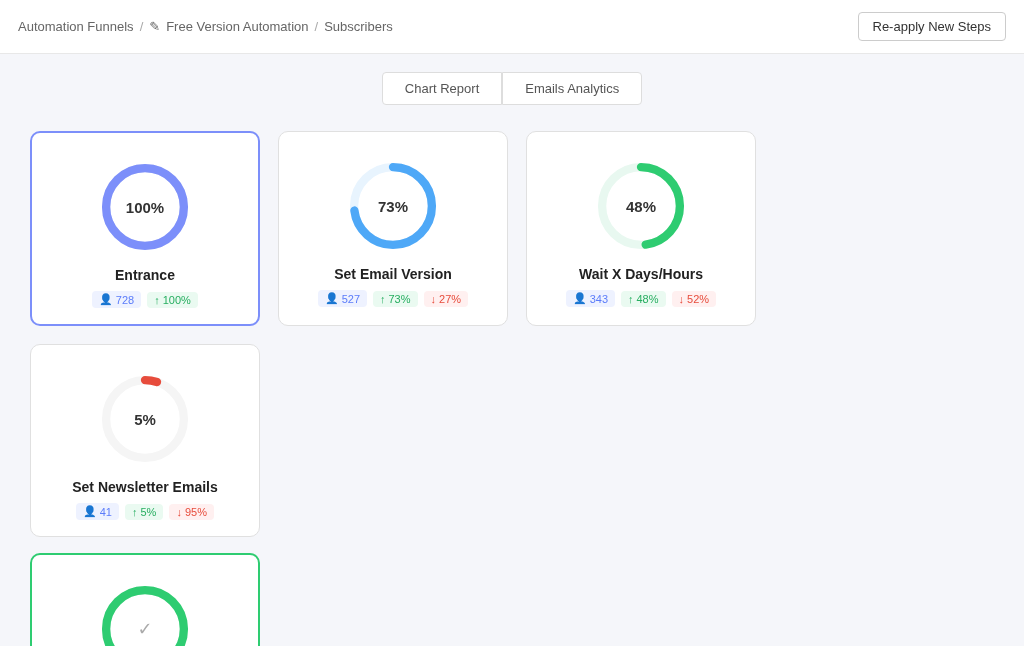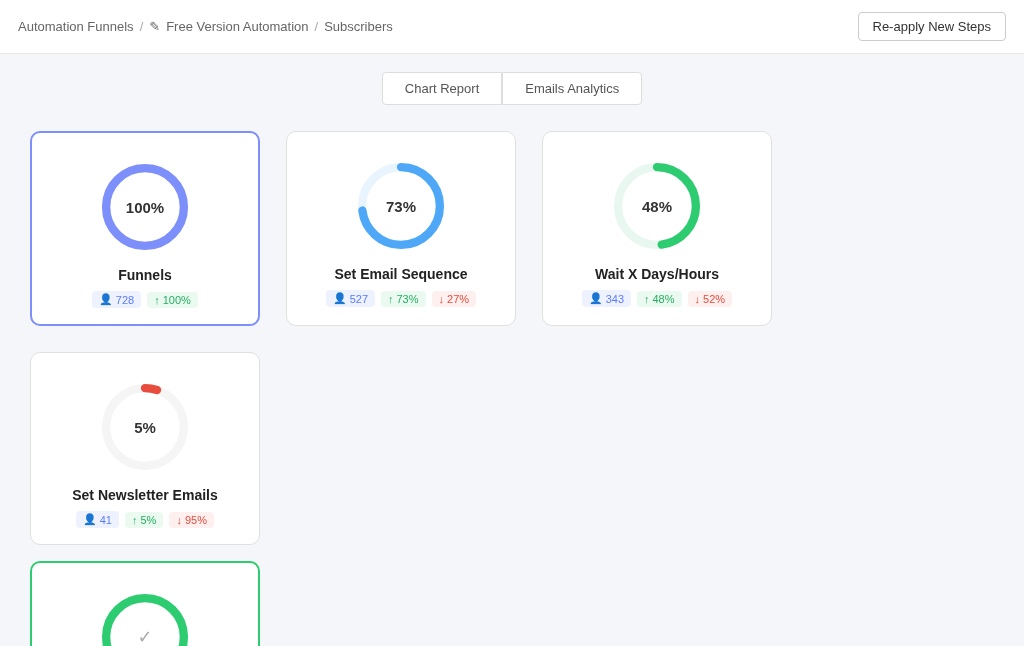--- a/index.html
+++ b/index.html
@@ -14,21 +14,21 @@
     .re-apply-btn { border: 1px solid #ccc; background: #fff; padding: 6px 14px; border-radius: 4px; font-size: 13px; cursor: pointer; color: #333; }
 
     
     .tabs-container { display: flex; justify-content: center; padding: 18px 0 10px; gap: 0; }
     .tab-btn { padding: 8px 22px; font-size: 13px; border: 1px solid #ddd; cursor: pointer; background: #fff; color: #555; }
     .tab-btn:first-child { border-radius: 4px 0 0 4px; }
     .tab-btn:last-child { border-radius: 0 4px 4px 0; }
     .tab-btn.active { background: #5b7cfa; color: #fff; border-color: #5b7cfa; }
 
     
-    .cards-grid { display: flex; flex-wrap: wrap; gap: 26px; padding: 16px 30px; }
+    .cards-grid { display: flex; flex-wrap: wrap; gap: 18px; padding: 16px 30px; }
     .card { background: #fff; border: 1px solid #e0e0e0; border-radius: 10px; padding: 24px 20px 16px; display: flex; flex-direction: column; align-items: center; width: 230px; min-height: 180px; }
     .card.highlighted { border: 2px solid #7c8ffa; }
     .card-title { font-size: 14px; font-weight: 600; margin: 10px 0 8px; text-align: center; color: #222; }
     .card-badges { display: flex; gap: 6px; align-items: center; flex-wrap: wrap; justify-content: center; }
     .badge { display: flex; align-items: center; gap: 3px; font-size: 11px; padding: 2px 7px; border-radius: 4px; }
     .badge.blue { background: #eef2ff; color: #5b7cfa; }
     .badge.green { background: #eafaf1; color: #27ae60; }
     .badge.red { background: #fff0f0; color: #e74c3c; }
 
     
@@ -63,42 +63,42 @@
 <div class="cards-grid">
 
   <div class="card highlighted">
     <div class="donut-wrap">
       <svg viewBox="0 0 36 36">
         <circle cx="18" cy="18" r="14" fill="none" stroke="#e8eaf6" stroke-width="3"></circle>
         <circle cx="18" cy="18" r="14" fill="none" stroke="#7c8ffa" stroke-width="3" stroke-dasharray="87.96 0" stroke-linecap="round"></circle>
       </svg>
       <span class="donut-label">100%</span>
     </div>
-    <div class="card-title">Funnels</div>
+    <div class="card-title">Entrance</div>
     <div class="card-badges">
       <span class="badge blue">
         <span>👤</span>
         <span>728</span>
       </span>
       <span class="badge green">
         <span>↑</span>
         <span>100%</span>
       </span>
     </div>
   </div>
 
   <div class="card">
     <div class="donut-wrap">
       <svg viewBox="0 0 36 36">
         <circle cx="18" cy="18" r="14" fill="none" stroke="#e8f4fe" stroke-width="3"></circle>
         <circle cx="18" cy="18" r="14" fill="none" stroke="#4ea8f7" stroke-width="3" stroke-dasharray="64.21 23.75" stroke-linecap="round"></circle>
       </svg>
       <span class="donut-label">73%</span>
     </div>
-    <div class="card-title">Set Email Sequence</div>
+    <div class="card-title">Set Email Version</div>
     <div class="card-badges">
       <span class="badge blue">
         <span>👤</span>
         <span>527</span>
       </span>
       <span class="badge green">
         <span>↑</span>
         <span>73%</span>
       </span>
       <span class="badge red">

